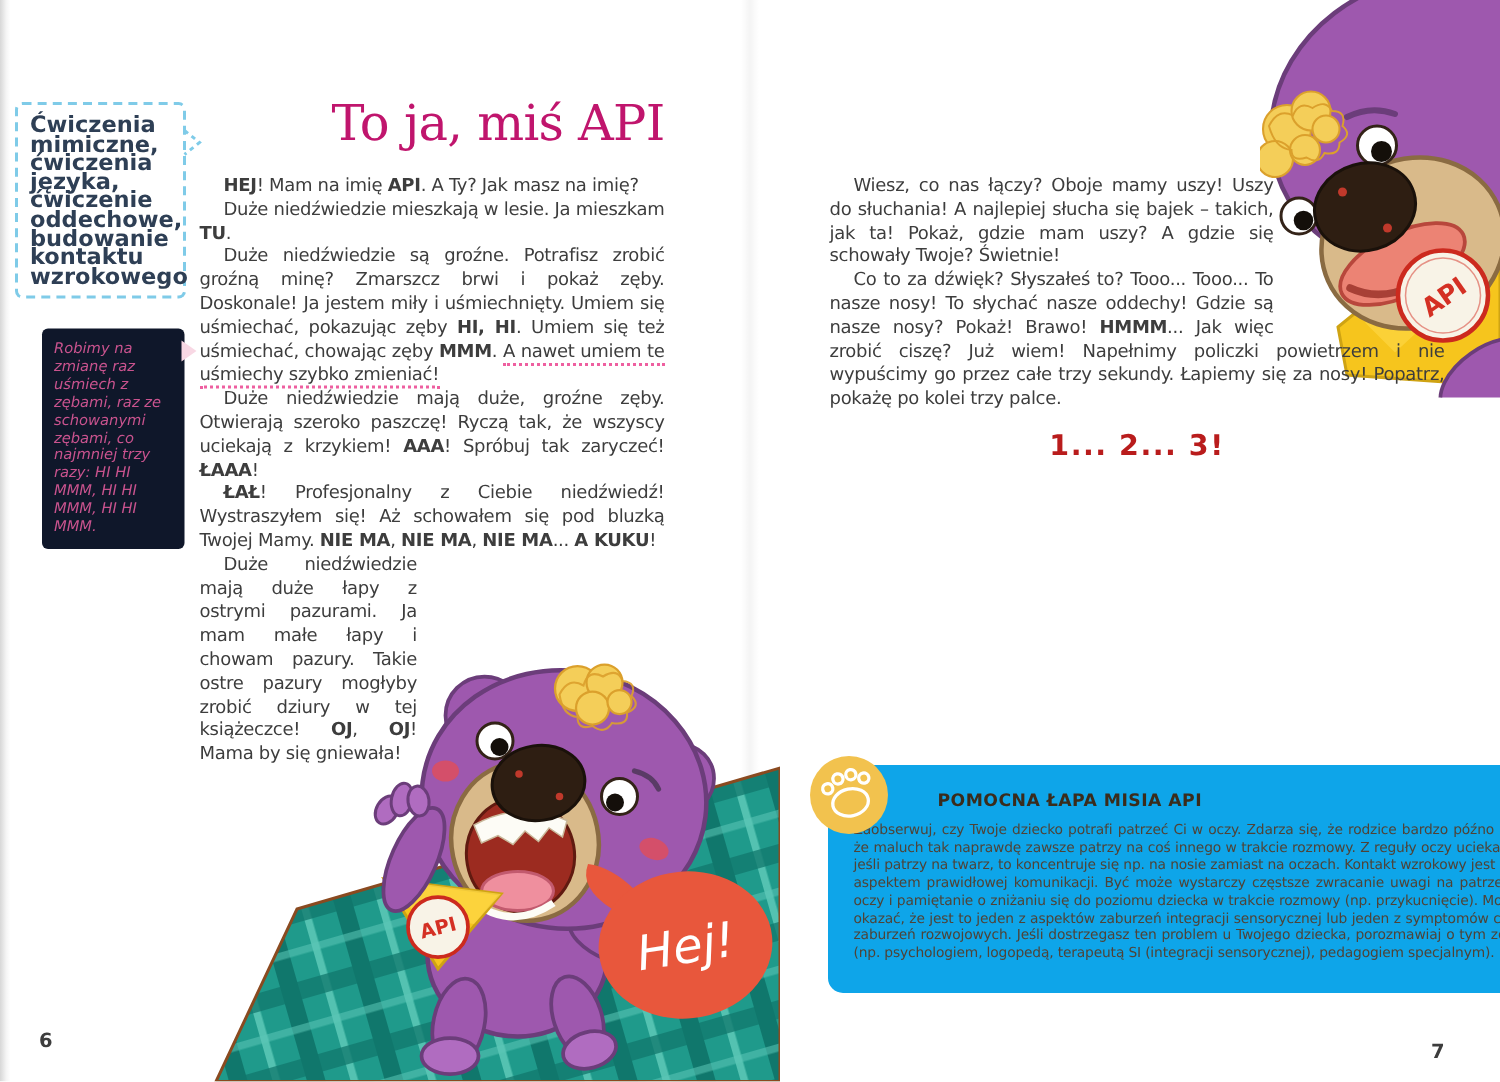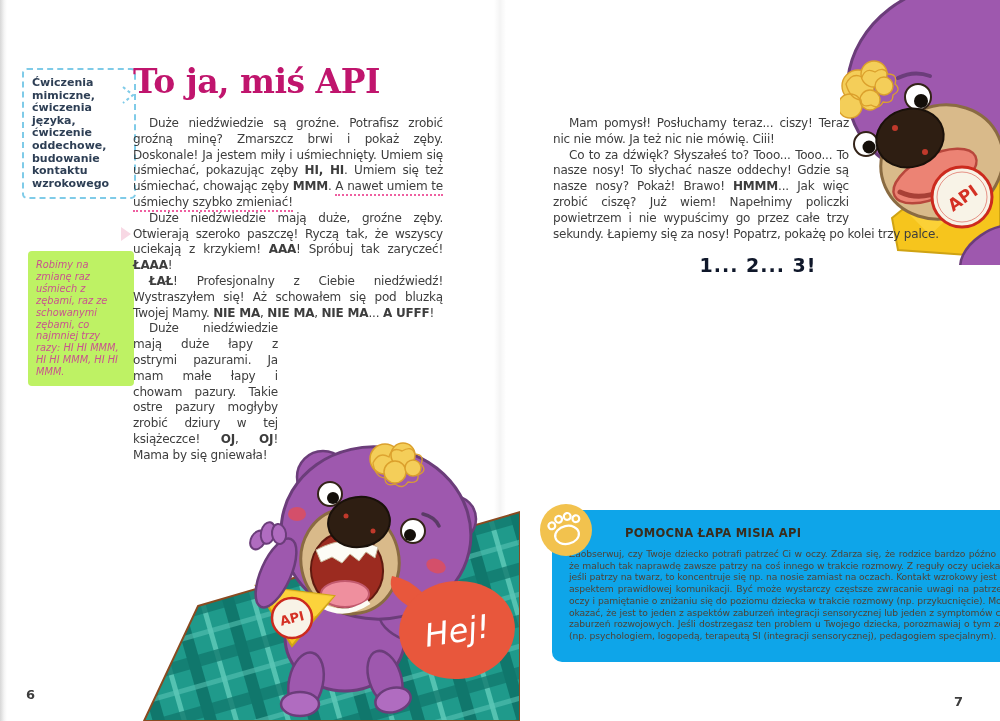--- a/index.html
+++ b/index.html
@@ -4,43 +4,43 @@
 <style>
   html,body{margin:0;padding:0;}
   body{width:1000px;height:721px;position:relative;background:#ffffff;
        font-family:"DejaVu Sans",sans-serif;overflow:hidden;}
   .spread{position:absolute;inset:0;}
   .edge-left{position:absolute;left:0;top:0;bottom:0;width:7px;
     background:linear-gradient(90deg,#cdcdcd,#f2f2f2 60%,#ffffff);opacity:.8;}
   .gutter{position:absolute;left:494px;top:0;bottom:0;width:12px;
     background:linear-gradient(90deg,rgba(0,0,0,0),rgba(0,0,0,.045),rgba(0,0,0,0));}
   
-  .callout-blue{position:absolute;left:22px;top:68px;width:114px;box-sizing:border-box;
+  .callout-blue{position:absolute;left:10px;top:68px;width:114px;box-sizing:border-box;
     border:2px dashed #7fcbe8;border-radius:5px;padding:7px 8px;
-    font-size:11px;font-weight:bold;line-height:12.6px;color:#2e3f55;}
+    font-size:15px;font-weight:bold;line-height:12.6px;color:#2e3f55;}
   .callout-blue-arrow{position:absolute;left:121px;top:85px;}
-  .page-title{position:absolute;left:133px;top:62px;width:310px;text-align:left;
-    font-family:"DejaVu Serif",serif;font-weight:bold;font-size:33px;letter-spacing:-.5px;}
-  .callout-pink{position:absolute;left:28px;top:219px;width:106px;box-sizing:border-box;
-    background:#bef264;border-radius:4px;padding:8px 8px;
-    font-size:9.8px;font-style:italic;line-height:11.9px;color:#c9538e;margin-top:32px;}
+  .page-title{position:absolute;left:133px;top:62px;width:310px;text-align:right;
+    font-family:"DejaVu Serif",serif;font-weight:normal;font-size:33px;letter-spacing:-.5px;}
+  .callout-pink{position:absolute;left:28px;top:219px;width:95px;box-sizing:border-box;
+    background:#0f172a;border-radius:4px;padding:8px 8px;
+    font-size:9.8px;font-style:italic;line-height:11.9px;color:#c9538e;}
   .callout-pink-arrow{position:absolute;left:121px;top:227px;width:0;height:0;
     border-top:7px solid transparent;border-bottom:7px solid transparent;
     border-left:10px solid #f8d8e4;}
   .text-col{position:absolute;top:116px;font-size:12px;line-height:15.8px;
     letter-spacing:-.2px;color:#3d3d3d;text-align:justify;}
   .text-col-left{left:133px;width:310px;}
   .text-col-right{left:553px;width:410px;}
   .text-col p{margin:0;text-indent:16px;}
   .text-col b{font-weight:bold;}
   .u-dot{border-bottom:2px dotted #ee5fa0;padding-bottom:1px;}
   .spacer-bear-left{float:right;width:165px;height:120px;margin-top:14px;}
   .spacer-bear-right{float:right;width:114px;height:100px;}
   .counting{clear:none;text-align:center;font-weight:bold;font-size:19px;
-    color:#0f172a;margin:16px 0 13px 0;letter-spacing:1px;}
+    color:#b91c1c;margin:16px 0 13px 0;letter-spacing:1px;}
   .page-num{position:absolute;font-size:13px;font-weight:bold;color:#3d3d3d;}
   .pn-left{left:26px;top:687px;}
   .pn-right{left:954px;top:694px;}
   .bear-bottom{position:absolute;left:140px;top:430px;width:380px;height:291px;}
   .bear-top{position:absolute;left:840px;top:0;width:160px;height:265px;}
   
   .tip{position:absolute;left:552px;top:510px;width:518px;box-sizing:border-box;
     background:#0ea5e9;border-radius:10px;padding:14px 15px 12px 17px;min-height:152px;}
   .tip-icon{position:absolute;left:-12px;top:-6px;width:52px;height:52px;}
   .tip-title{margin:2px 0 8px 56px;font-size:11.5px;font-weight:bold;
@@ -59,23 +59,25 @@
   <svg class="callout-blue-arrow" width="15" height="20" viewBox="0 0 15 20">
     <path d="M2,2 L12,10 L2,18" fill="none" stroke="#7fcbe8" stroke-width="2" stroke-dasharray="3,3"></path>
   </svg>
 
   <div class="page-title" style="color:#c0156d">To ja, miś API</div>
 
   <div class="callout-pink">Robimy na zmianę raz uśmiech z zębami, raz ze schowanymi zębami, co najmniej trzy razy: HI HI MMM, HI HI MMM, HI HI MMM.</div>
   <div class="callout-pink-arrow"></div>
 
   <div class="text-col text-col-left">
+    <p><b>HEJ</b>! Mam na imię <b>API</b>. A Ty? Jak masz na imię?</p>
+    <p>Duże niedźwiedzie mieszkają w lesie. Ja mieszkam <b>TU</b>.</p>
     <p>Duże niedźwiedzie są groźne. Potrafisz zrobić groźną minę? Zmarszcz brwi i pokaż zęby. Doskonale! Ja jestem miły i uśmiechnięty. Umiem się uśmiechać, pokazując zęby <b>HI, HI</b>. Umiem się też uśmiechać, chowając zęby <b>MMM</b>. <span class="u-dot">A nawet umiem te uśmiechy szybko zmieniać!</span></p>
     <p>Duże niedźwiedzie mają duże, groźne zęby. Otwierają szeroko paszczę! Ryczą tak, że wszyscy uciekają z krzykiem! <b>AAA</b>! Spróbuj tak zaryczeć! <b>ŁAAA</b>!</p>
-    <p><b>ŁAŁ</b>! Profesjonalny z Ciebie niedźwiedź! Wystraszyłem się! Aż schowałem się pod bluzką Twojej Mamy. <b>NIE MA</b>, <b>NIE MA</b>, <b>NIE MA</b>... <b>A UFFF</b>!</p>
+    <p><b>ŁAŁ</b>! Profesjonalny z Ciebie niedźwiedź! Wystraszyłem się! Aż schowałem się pod bluzką Twojej Mamy. <b>NIE MA</b>, <b>NIE MA</b>, <b>NIE MA</b>... <b>A KUKU</b>!</p>
     <span class="spacer-bear-left"></span>
     <p>Duże niedźwiedzie mają duże łapy z ostrymi pazurami. Ja mam małe łapy i chowam pazury. Takie ostre pazury mogłyby zrobić dziury w tej książeczce! <b>OJ</b>, <b>OJ</b>! Mama by się gniewała!</p>
   </div>
 
   <svg class="bear-bottom" viewBox="0 0 380 291">
     <defs>
       <pattern id="plaid" width="50" height="50" patternUnits="userSpaceOnUse" patternTransform="rotate(-16)">
         <rect width="50" height="50" fill="#1f9a8b"></rect>
         <rect x="32" width="12" height="50" fill="#10776c"></rect>
         <rect x="10" width="5" height="50" fill="#5ac7b5" opacity="0.9"></rect>
@@ -177,21 +179,21 @@
     <circle cx="85" cy="152" r="3" fill="#c0392b"></circle>
     <g>
       <circle cx="122" cy="197" r="30" fill="#f8f3e7" stroke="#cc2a1e" stroke-width="3"></circle>
       <circle cx="122" cy="197" r="25" fill="none" stroke="#d43024" stroke-width="1" opacity="0.5"></circle>
       <text x="122" y="204" text-anchor="middle" font-size="17" font-weight="bold" fill="#d43024" transform="rotate(-35 122 197)">API</text>
     </g>
   </svg>
 
   <div class="text-col text-col-right">
     <span class="spacer-bear-right"></span>
-    <p>Mam pomysł! Posłuchamy teraz... ciszy! Teraz nic nie mów. Ja też nic nie mówię. Ciii!</p>
+    <p>Wiesz, co nas łączy? Oboje mamy uszy! Uszy do słuchania! A najlepiej słucha się bajek – takich, jak ta! Pokaż, gdzie mam uszy? A gdzie się schowały Twoje? Świetnie!</p>
     <p>Co to za dźwięk? Słyszałeś to? Tooo... Tooo... To nasze nosy! To słychać nasze oddechy! Gdzie są nasze nosy? Pokaż! Brawo! <b>HMMM</b>... Jak więc zrobić ciszę? Już wiem! Napełnimy policzki powietrzem i nie wypuścimy go przez całe trzy sekundy. Łapiemy się za nosy! Popatrz, pokażę po kolei trzy palce.</p>
     <div class="counting">1... 2... 3!</div>
   </div>
 
   <div class="tip">
     <svg class="tip-icon" viewBox="0 0 52 52">
       <circle cx="26" cy="26" r="26" fill="#f2c24e"></circle>
       <g fill="none" stroke="#ffffff" stroke-width="2.2" transform="rotate(-12 26 26)">
         <ellipse cx="26" cy="31" rx="12" ry="9"></ellipse>
         <circle cx="13" cy="19" r="3.4"></circle>

